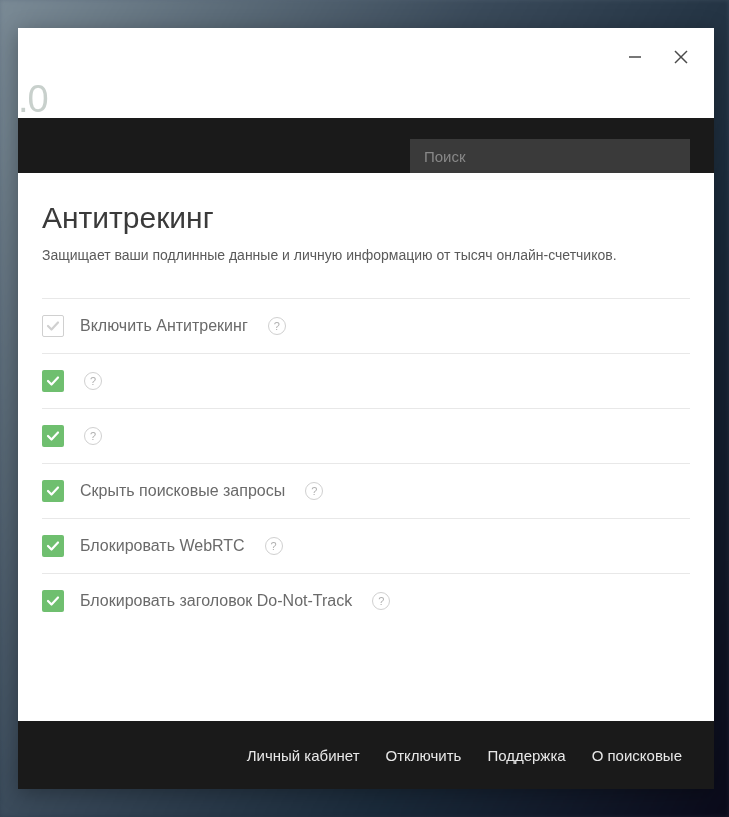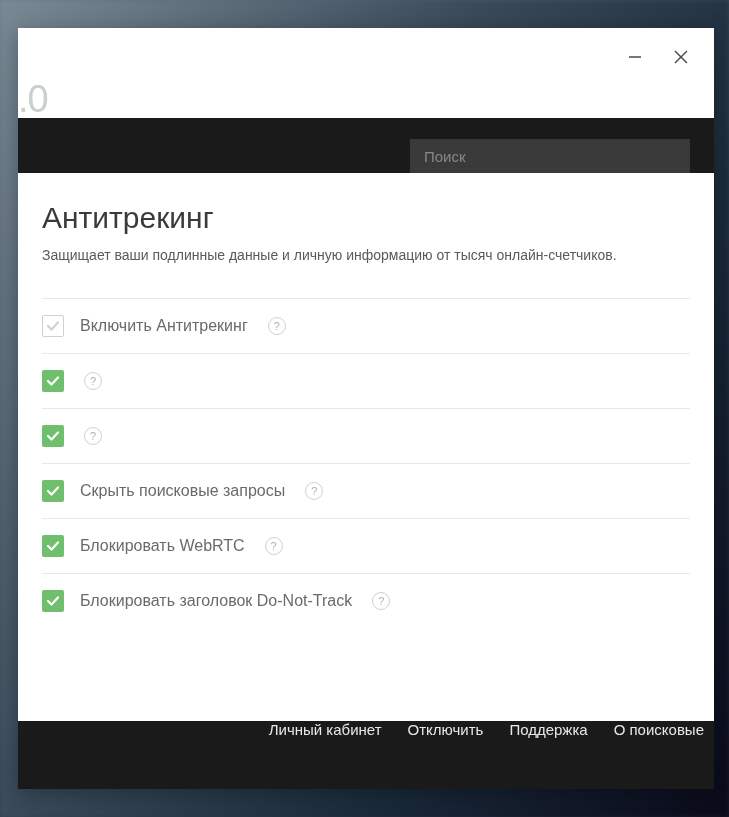--- a/index.html
+++ b/index.html
@@ -140,23 +140,23 @@
       justify-content: center;
       font-size: 11px;
       color: #b0b0b0;
       cursor: pointer;
       margin-left: 4px;
     }
     .footer {
       height: 68px;
       background: #1a1a1a;
       display: flex;
-      align-items: flex-start;
+      align-items: center;
       justify-content: flex-end;
-      padding: 0 10px;
+      padding: 0 32px;
       gap: 26px;
     }
     .footer-link {
       color: #e8e8e8;
       font-size: 15px;
       cursor: pointer;
     }
   </style>
 </head>
 <body>

